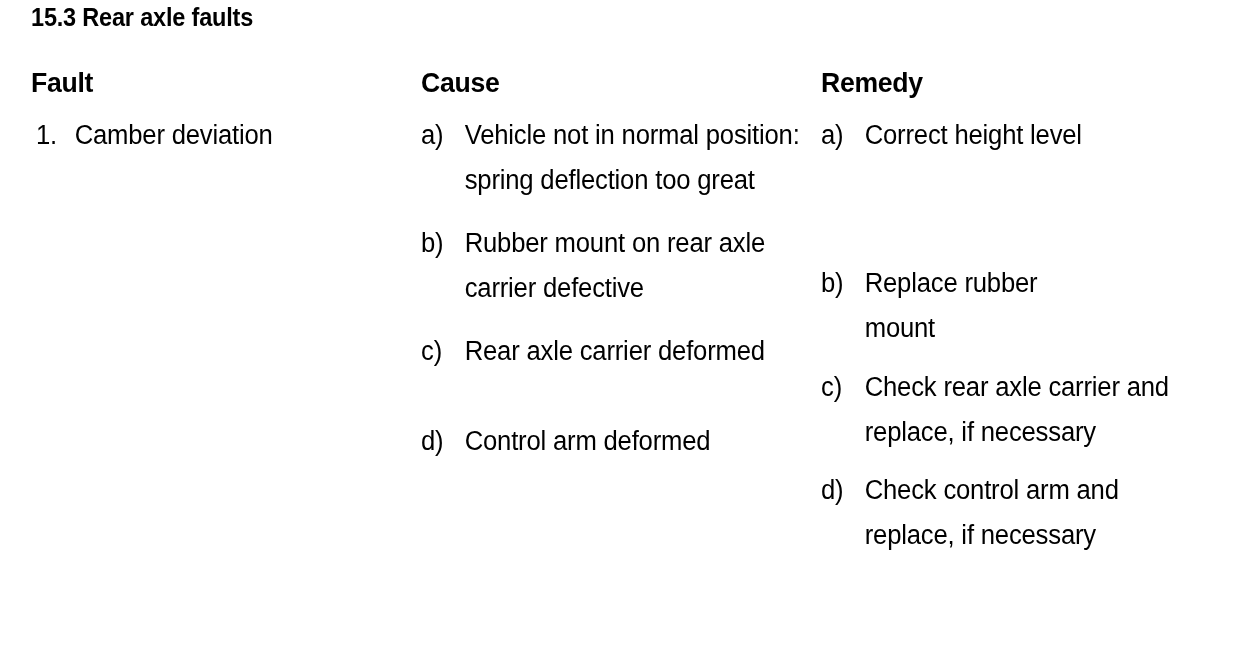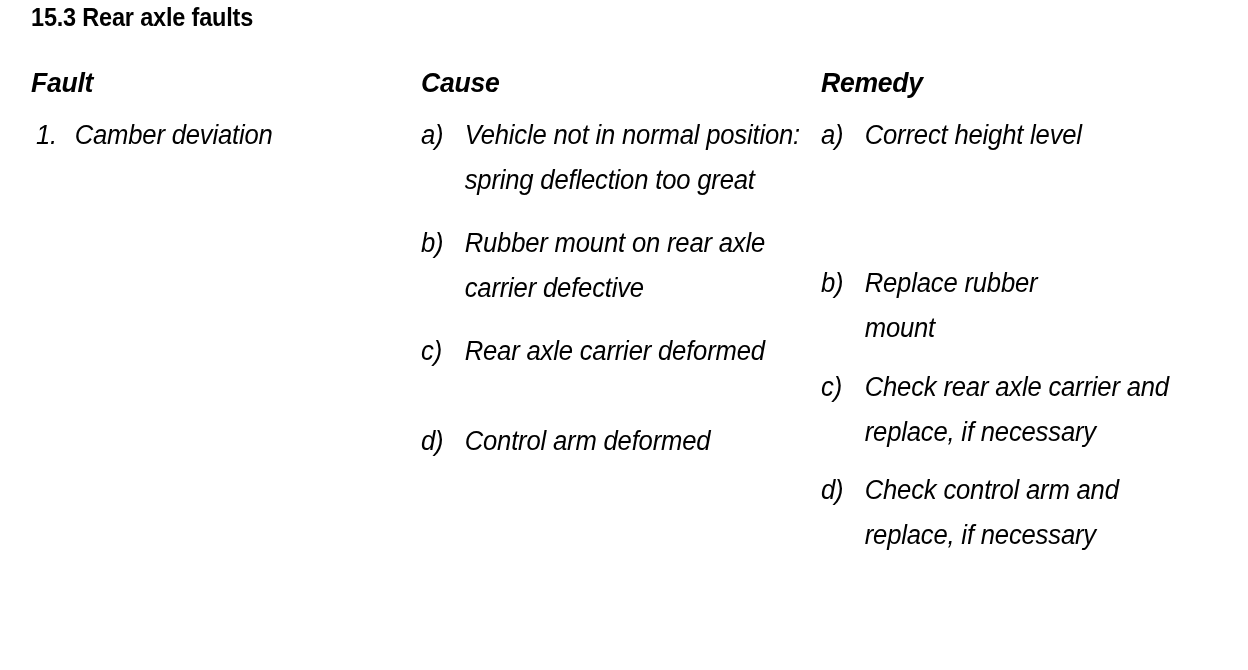--- a/index.html
+++ b/index.html
@@ -43,21 +43,20 @@
   .table {
     position: absolute;
     left: 0;
     top: 66px;
     width: 1248px;
   }
 
   .col {
     position: absolute;
     top: 0;
-    font-style: italic;
   }
   .col-fault   { left: 27px;  width: 380px; }
   .col-cause   { left: 417px; width: 385px; }
   .col-remedy  { left: 817px; width: 400px; }
 
   .col-header {
     font-size: 28px;
     font-weight: bold;
     line-height: 34px;
     letter-spacing: -0.3px;

